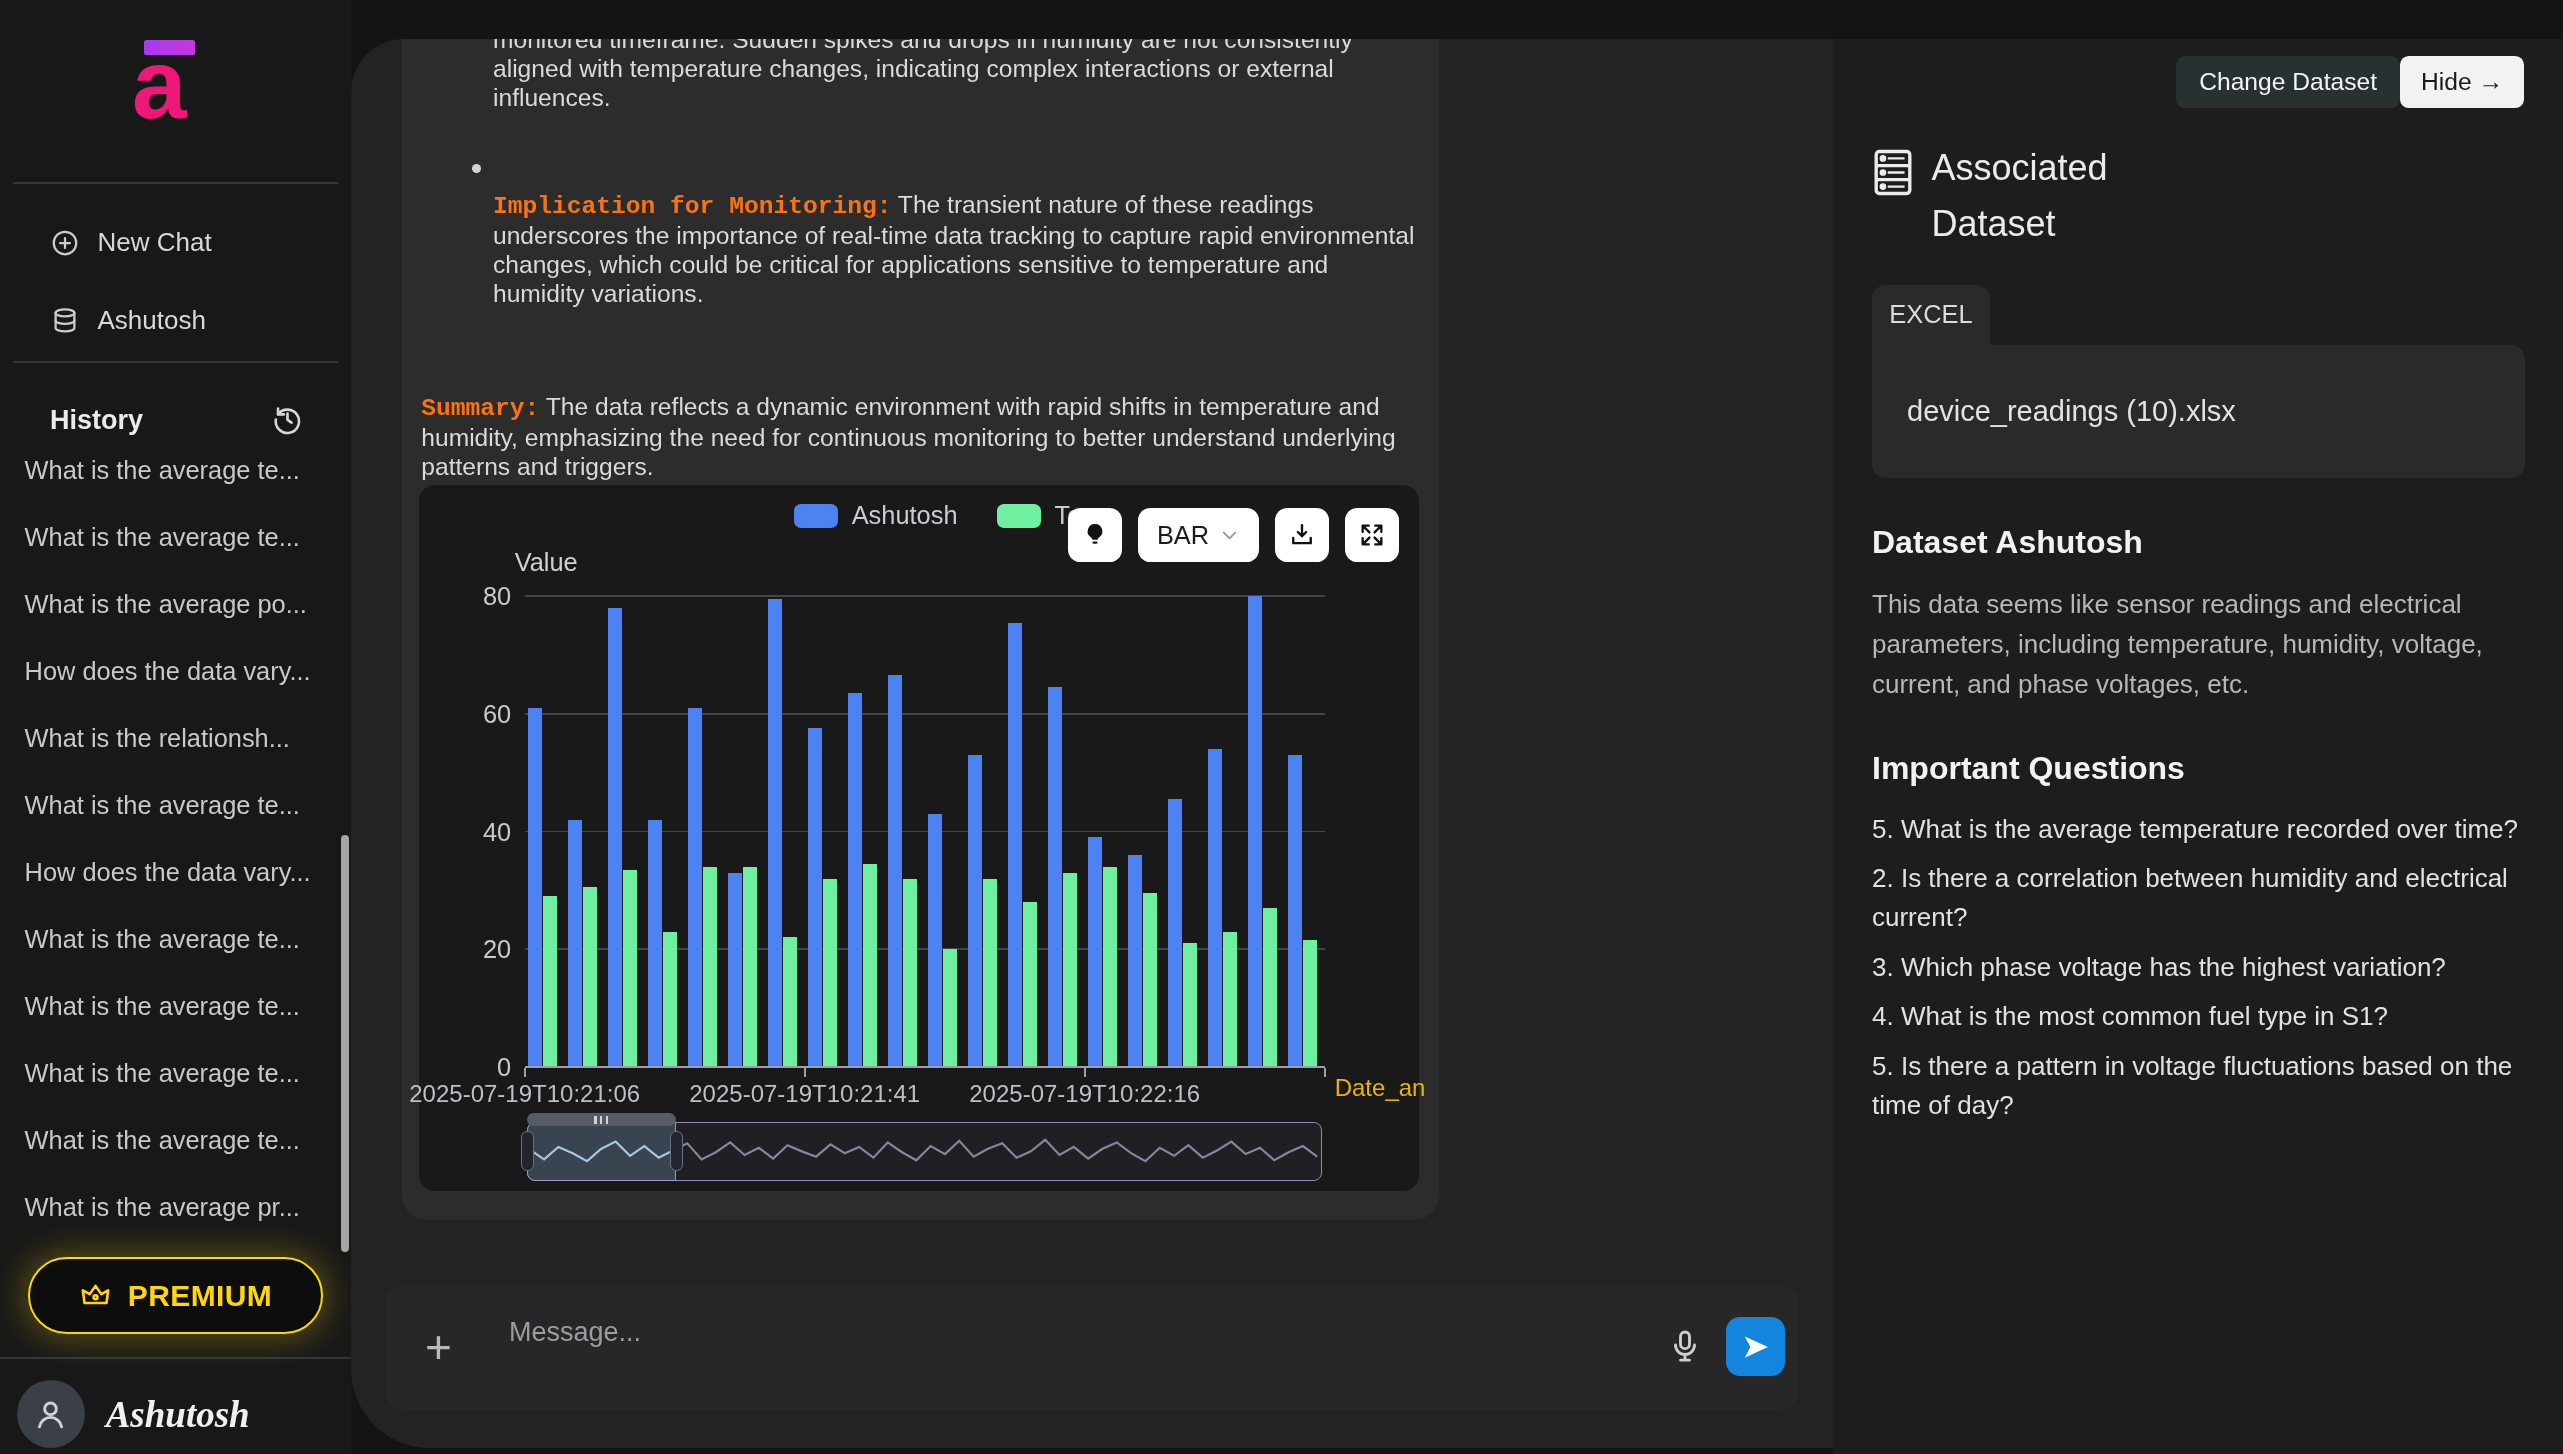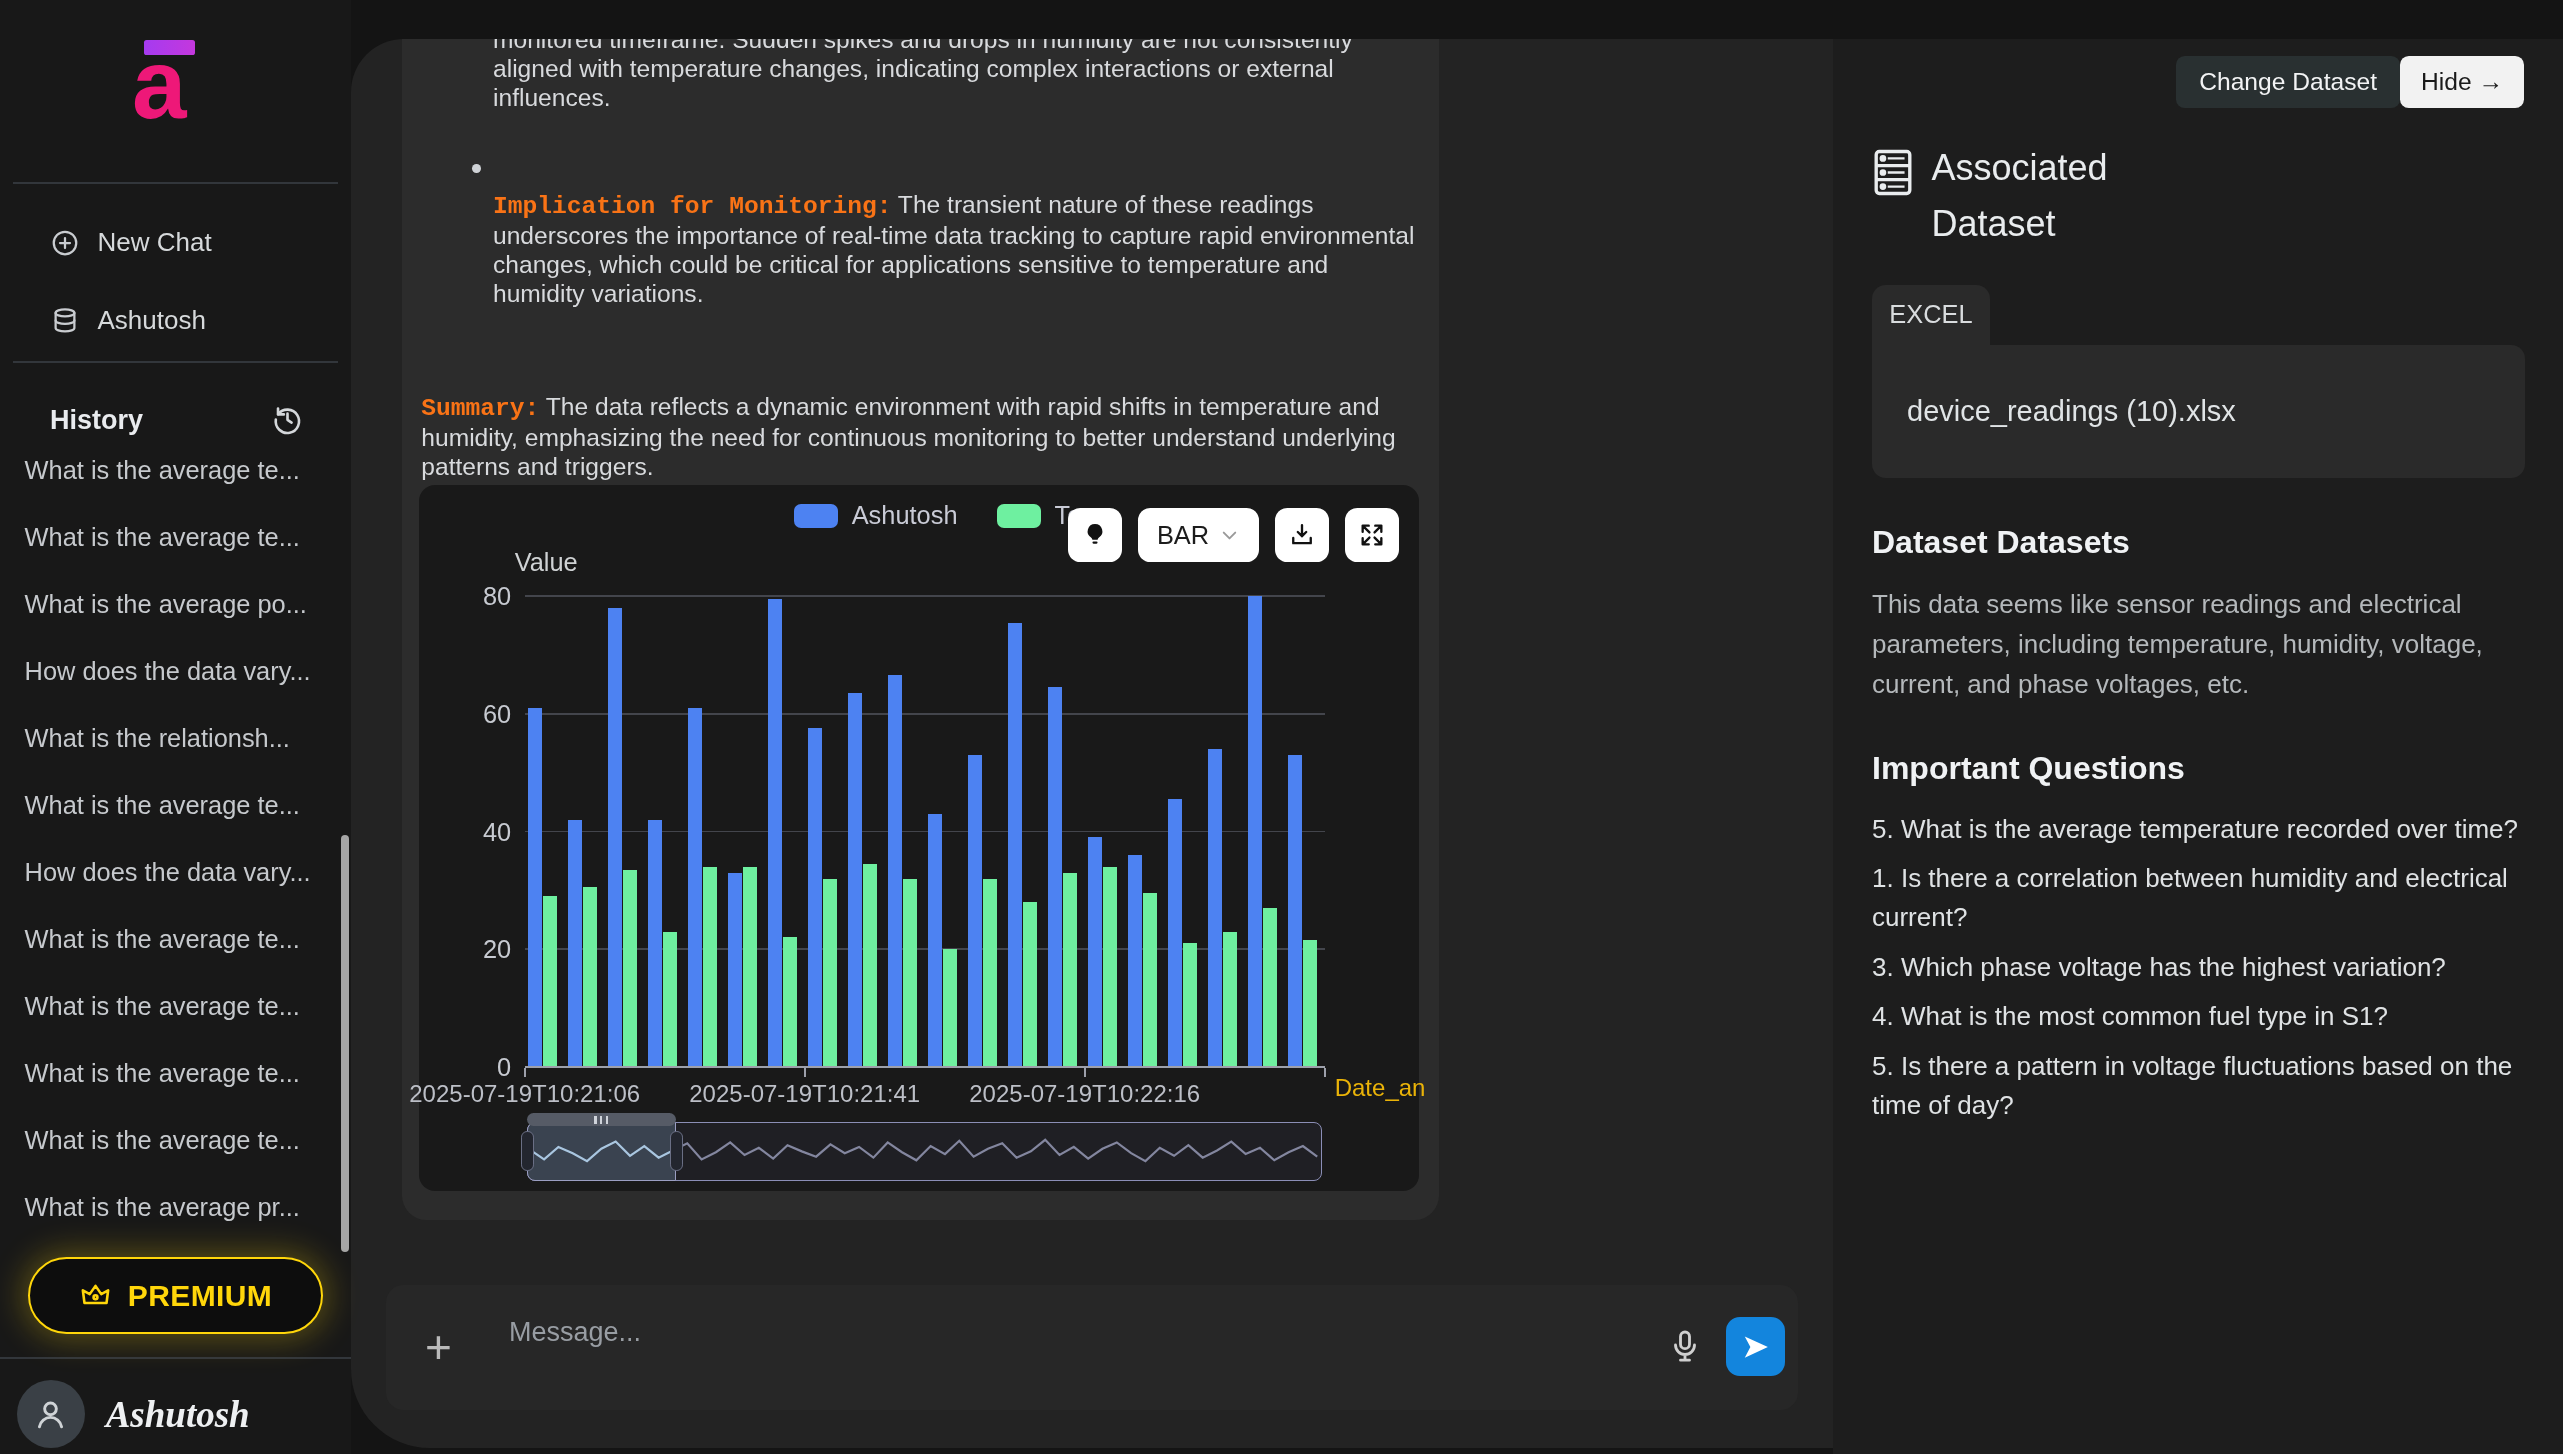--- a/index.html
+++ b/index.html
@@ -395,25 +395,25 @@
       <path d="M7.5 5.3h8M7.5 12h8M7.5 18.7h8" stroke-width="1.1"></path>
     </svg>
     <span>Associated Dataset</span>
   </div>
 
   <div class="excel-tab">EXCEL</div>
   <div class="file-card">
     <span class="file-name">device_readings (10).xlsx</span>
   </div>
 
-  <h3 class="panel-h">Dataset Datasets</h3>
+  <h3 class="panel-h">Dataset Ashutosh</h3>
   <p class="panel-p">This data seems like sensor readings and electrical parameters, including temperature, humidity, voltage, current, and phase voltages, etc.</p>
 
   <h3 class="panel-h">Important Questions</h3>
   <div id="questions-list">
       <div class="question">5. What is the average temperature recorded over time?</div>
-      <div class="question">1. Is there a correlation between humidity and electrical current?</div>
+      <div class="question">2. Is there a correlation between humidity and electrical current?</div>
       <div class="question">3. Which phase voltage has the highest variation?</div>
       <div class="question">4. What is the most common fuel type in S1?</div>
       <div class="question">5. Is there a pattern in voltage fluctuations based on the time of day?</div>
     </div>
 </div>
 
 
 </body></html>

